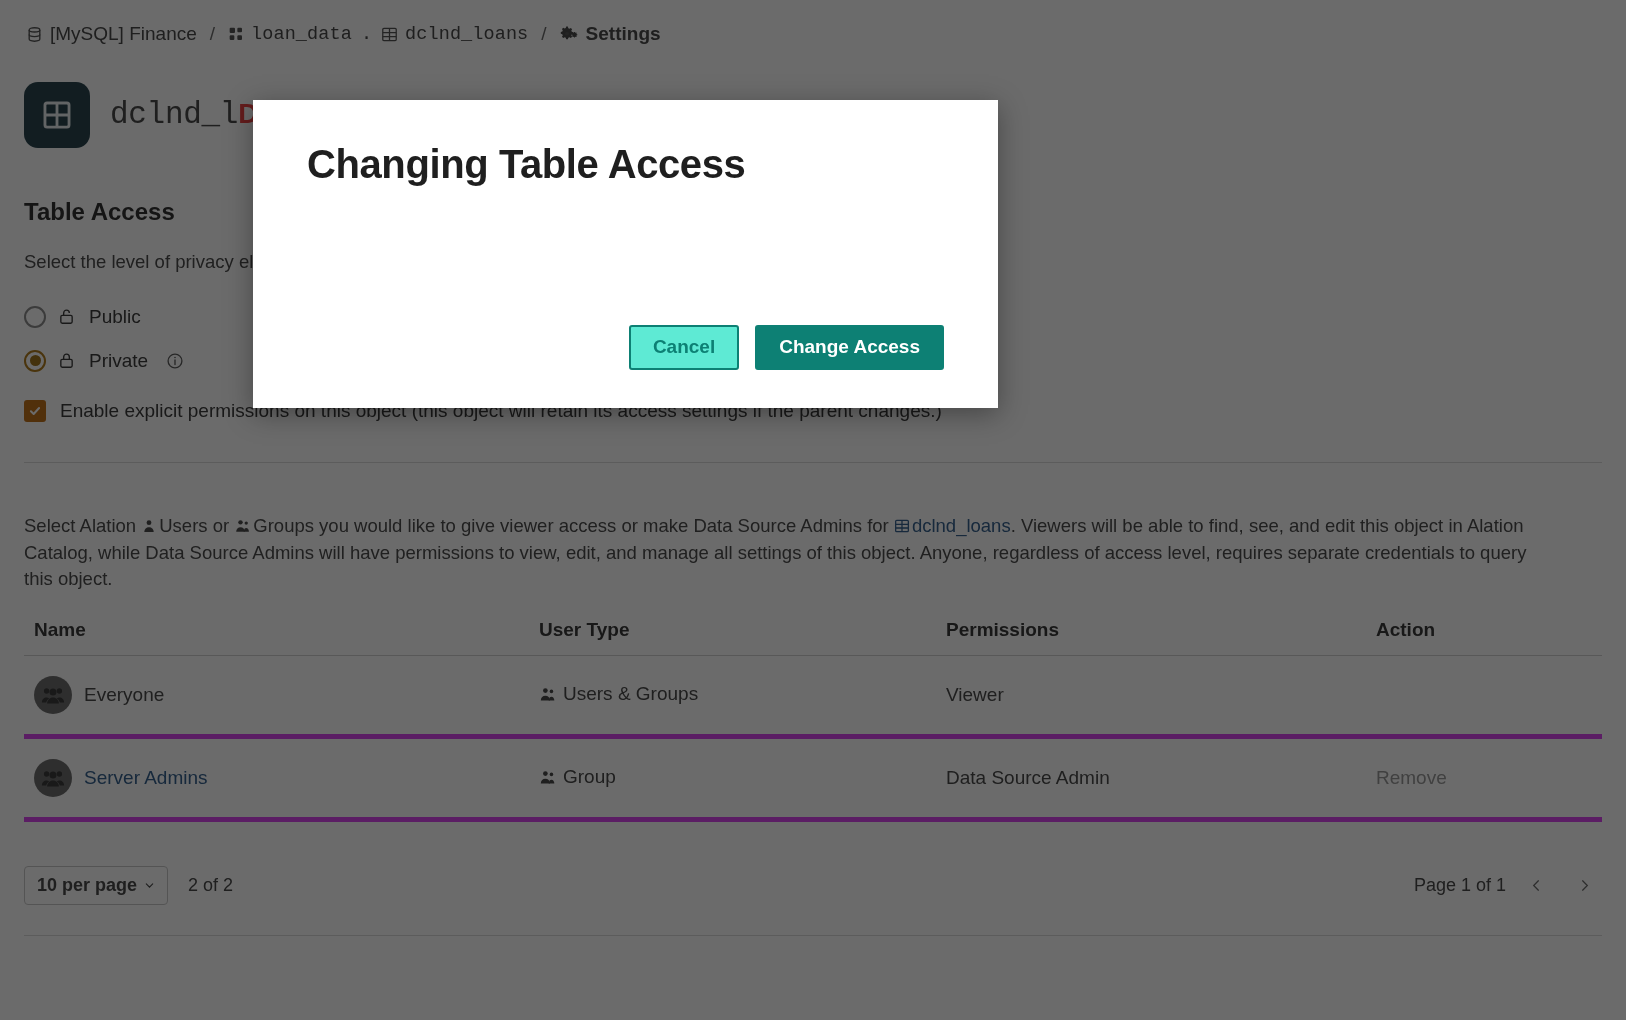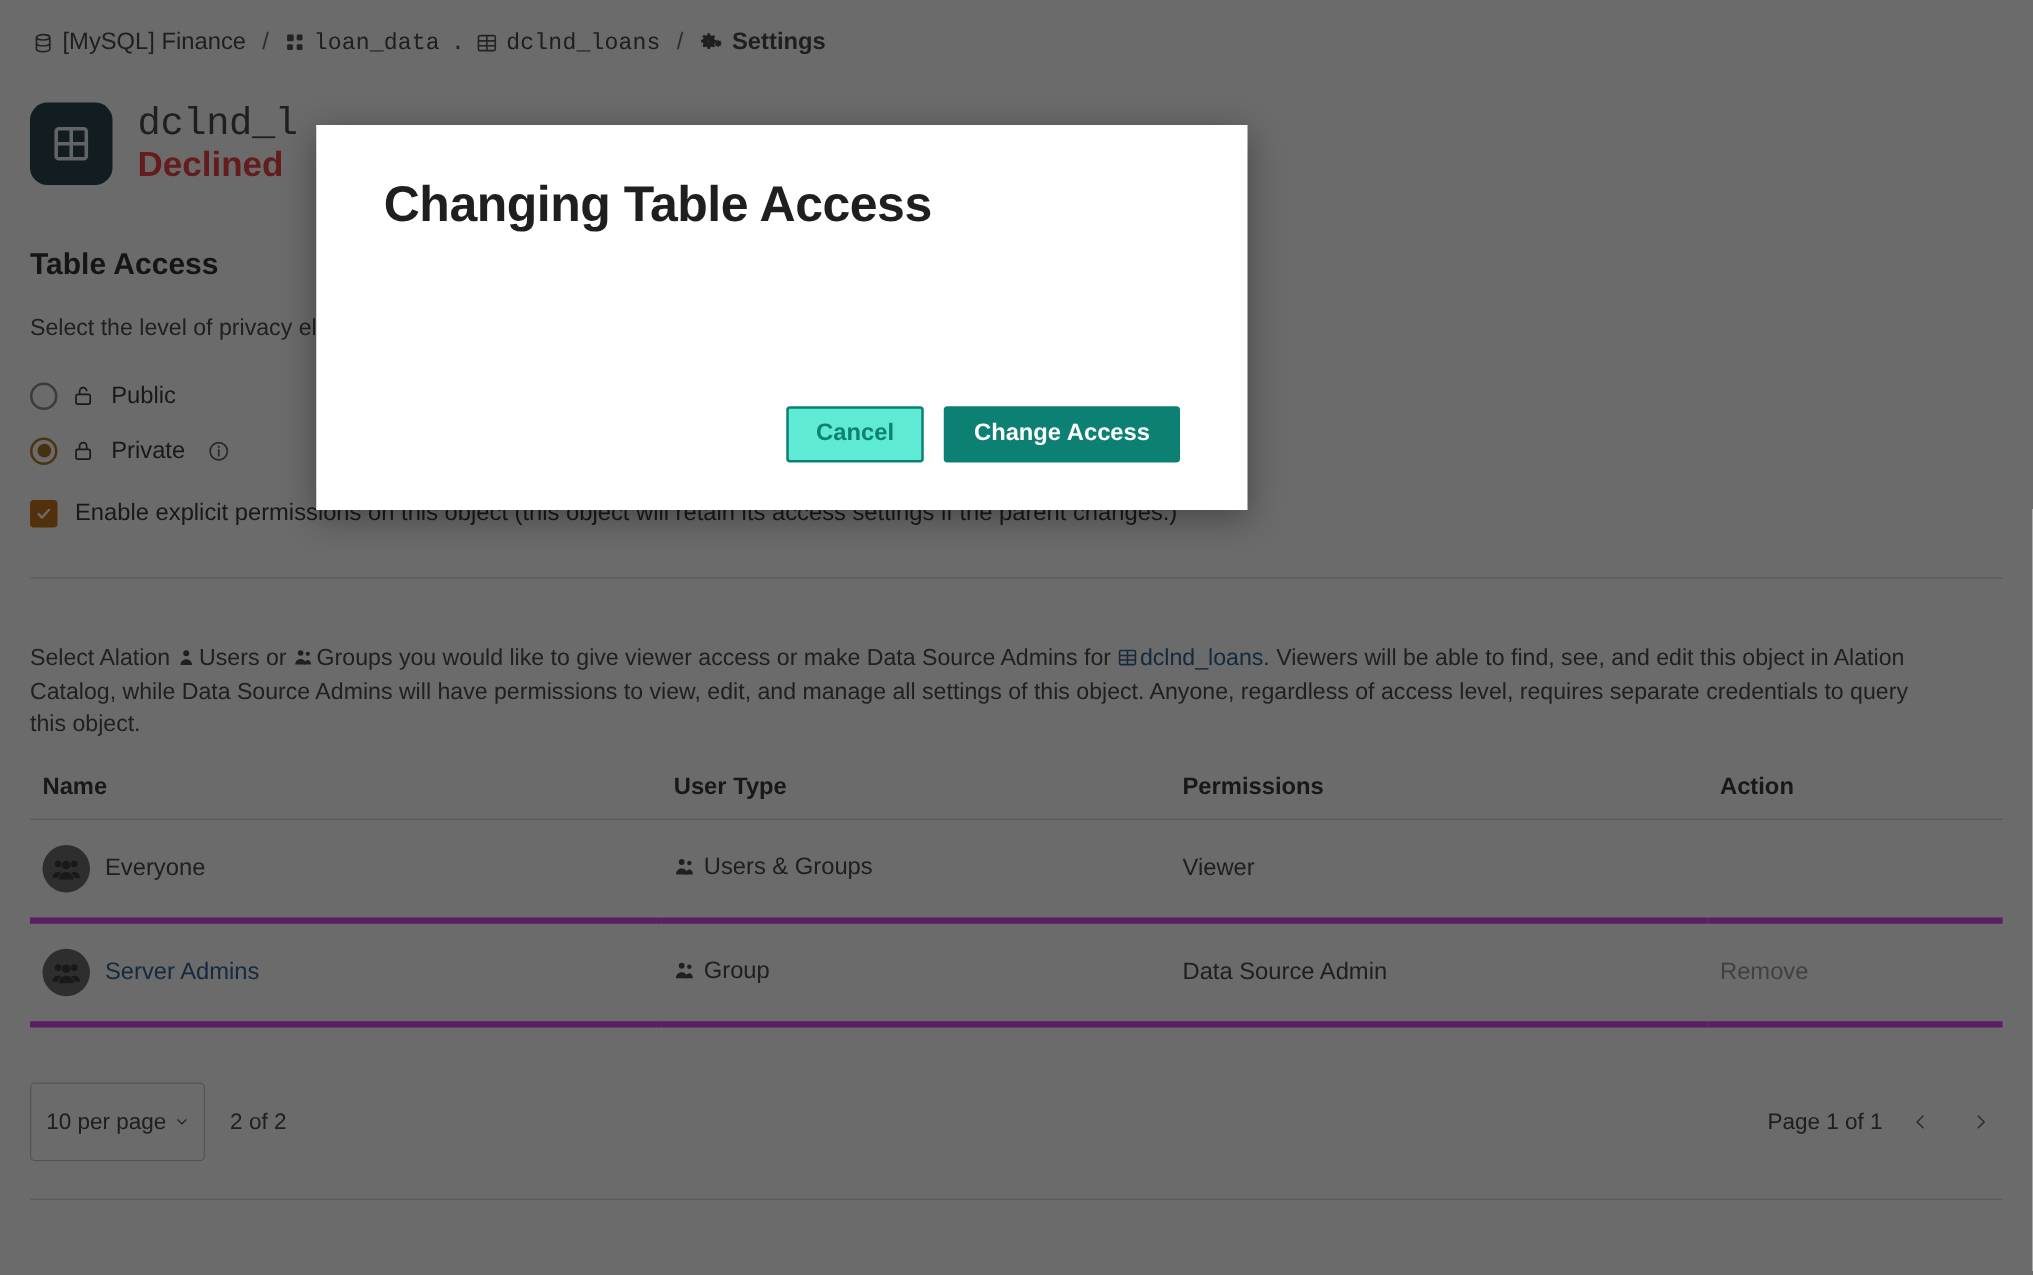--- a/index.html
+++ b/index.html
@@ -46,21 +46,21 @@
     display: flex; align-items: center; gap: 20px;
     margin-top: 14px;
   }
   .obj-icon {
     width: 66px; height: 66px;
     border-radius: 14px;
     background: #2b4650;
     display: flex; align-items: center; justify-content: center;
     flex: none;
   }
-  .title-texts { display: flex; flex-direction: column; justify-content: flex-start; }
+  .title-texts { display: flex; flex-direction: row; justify-content: flex-start; }
   .title-main {
     font-family: "Liberation Mono", monospace;
     font-size: 31px;
     color: #4b4b4b;
     line-height: 1.08;
     letter-spacing: -.3px;
   }
   .title-sub {
     font-size: 28px;
     font-weight: bold;
@@ -153,21 +153,21 @@
 
   
   .pager {
     display: flex; align-items: center;
     margin-top: 44px; padding-bottom: 24px;
     font-size: 18px; color: #4a4a4a;
   }
   .per-page {
     display: inline-flex; align-items: center; gap: 7px;
     border: 1px solid #c9c9c9; border-radius: 4px;
-    padding: 20px 12px; background: #fff;
+    padding: 8px 12px; background: #fff; font-weight: bold;
   }
   .pg-count { margin-left: 20px; }
   .pager-right { margin-left: auto; display: flex; align-items: center; gap: 12px; }
   .arrow-btn {
     width: 36px; height: 36px; border-radius: 4px;
     border: 1px solid transparent;
     display: flex; align-items: center; justify-content: center;
     color: #6d6d6d;
   }
   .bottom-rule { height: 1px; background: #dcdcdc; margin-top: 6px; }

